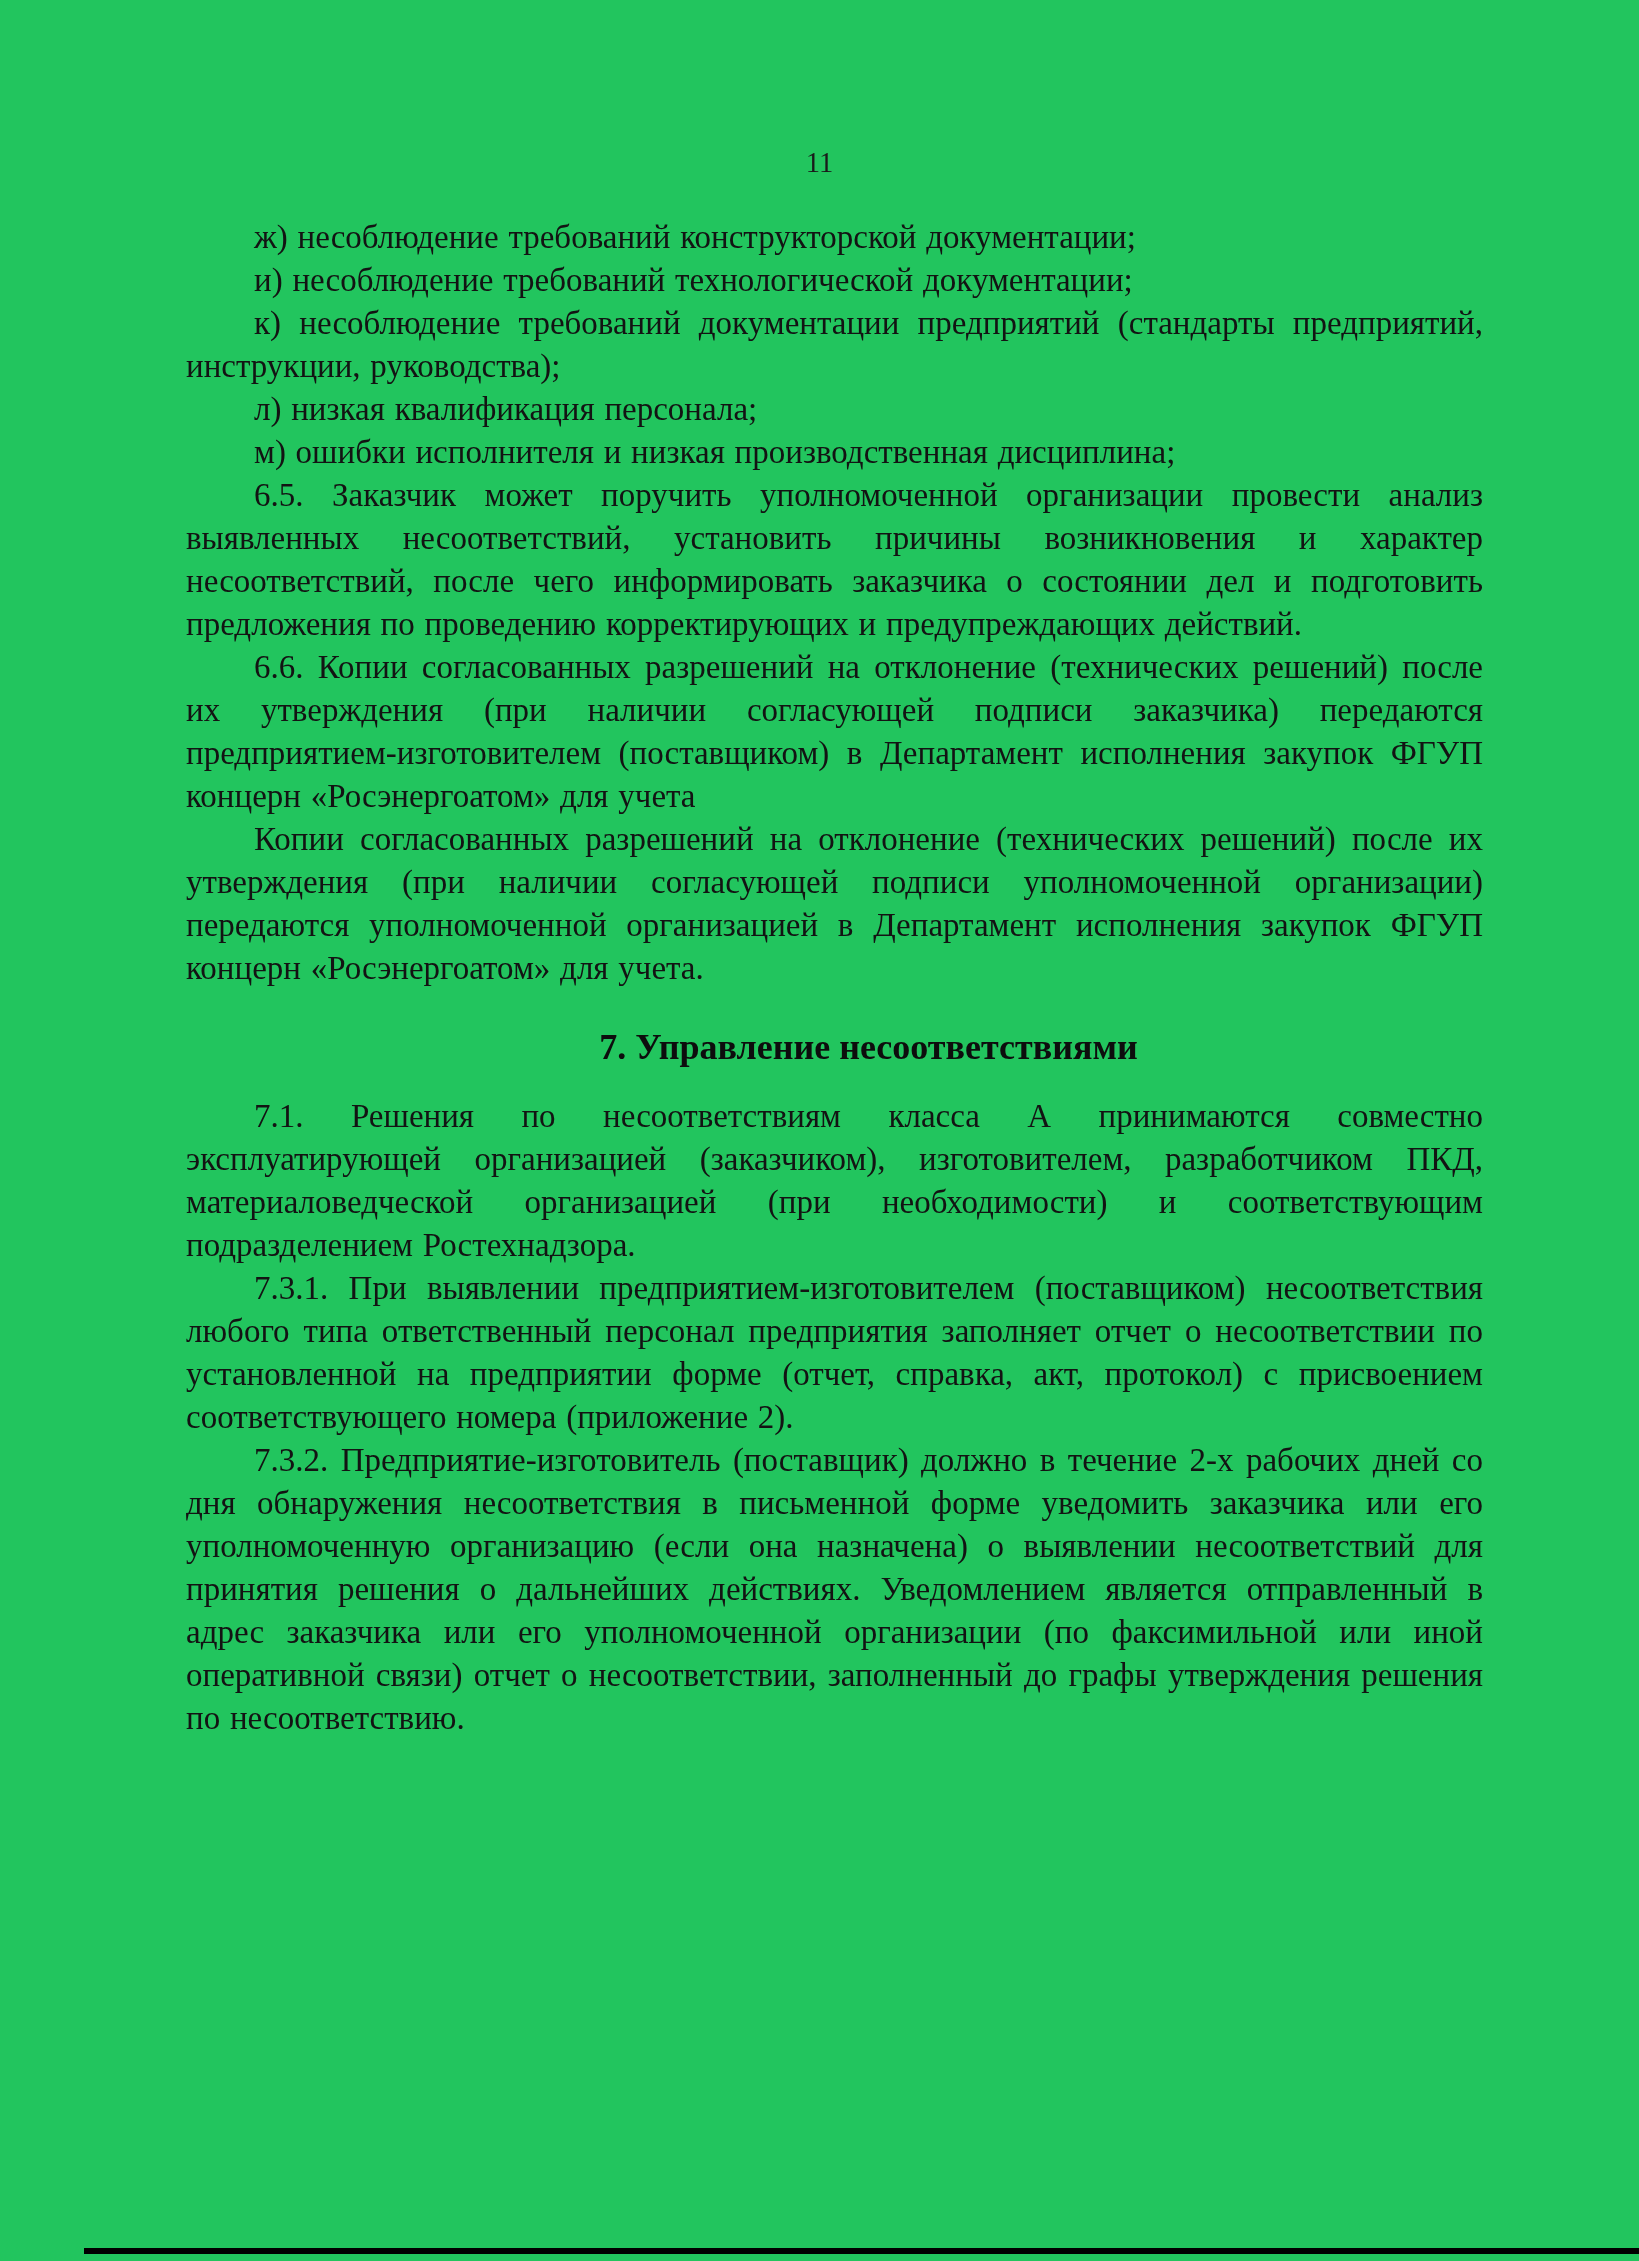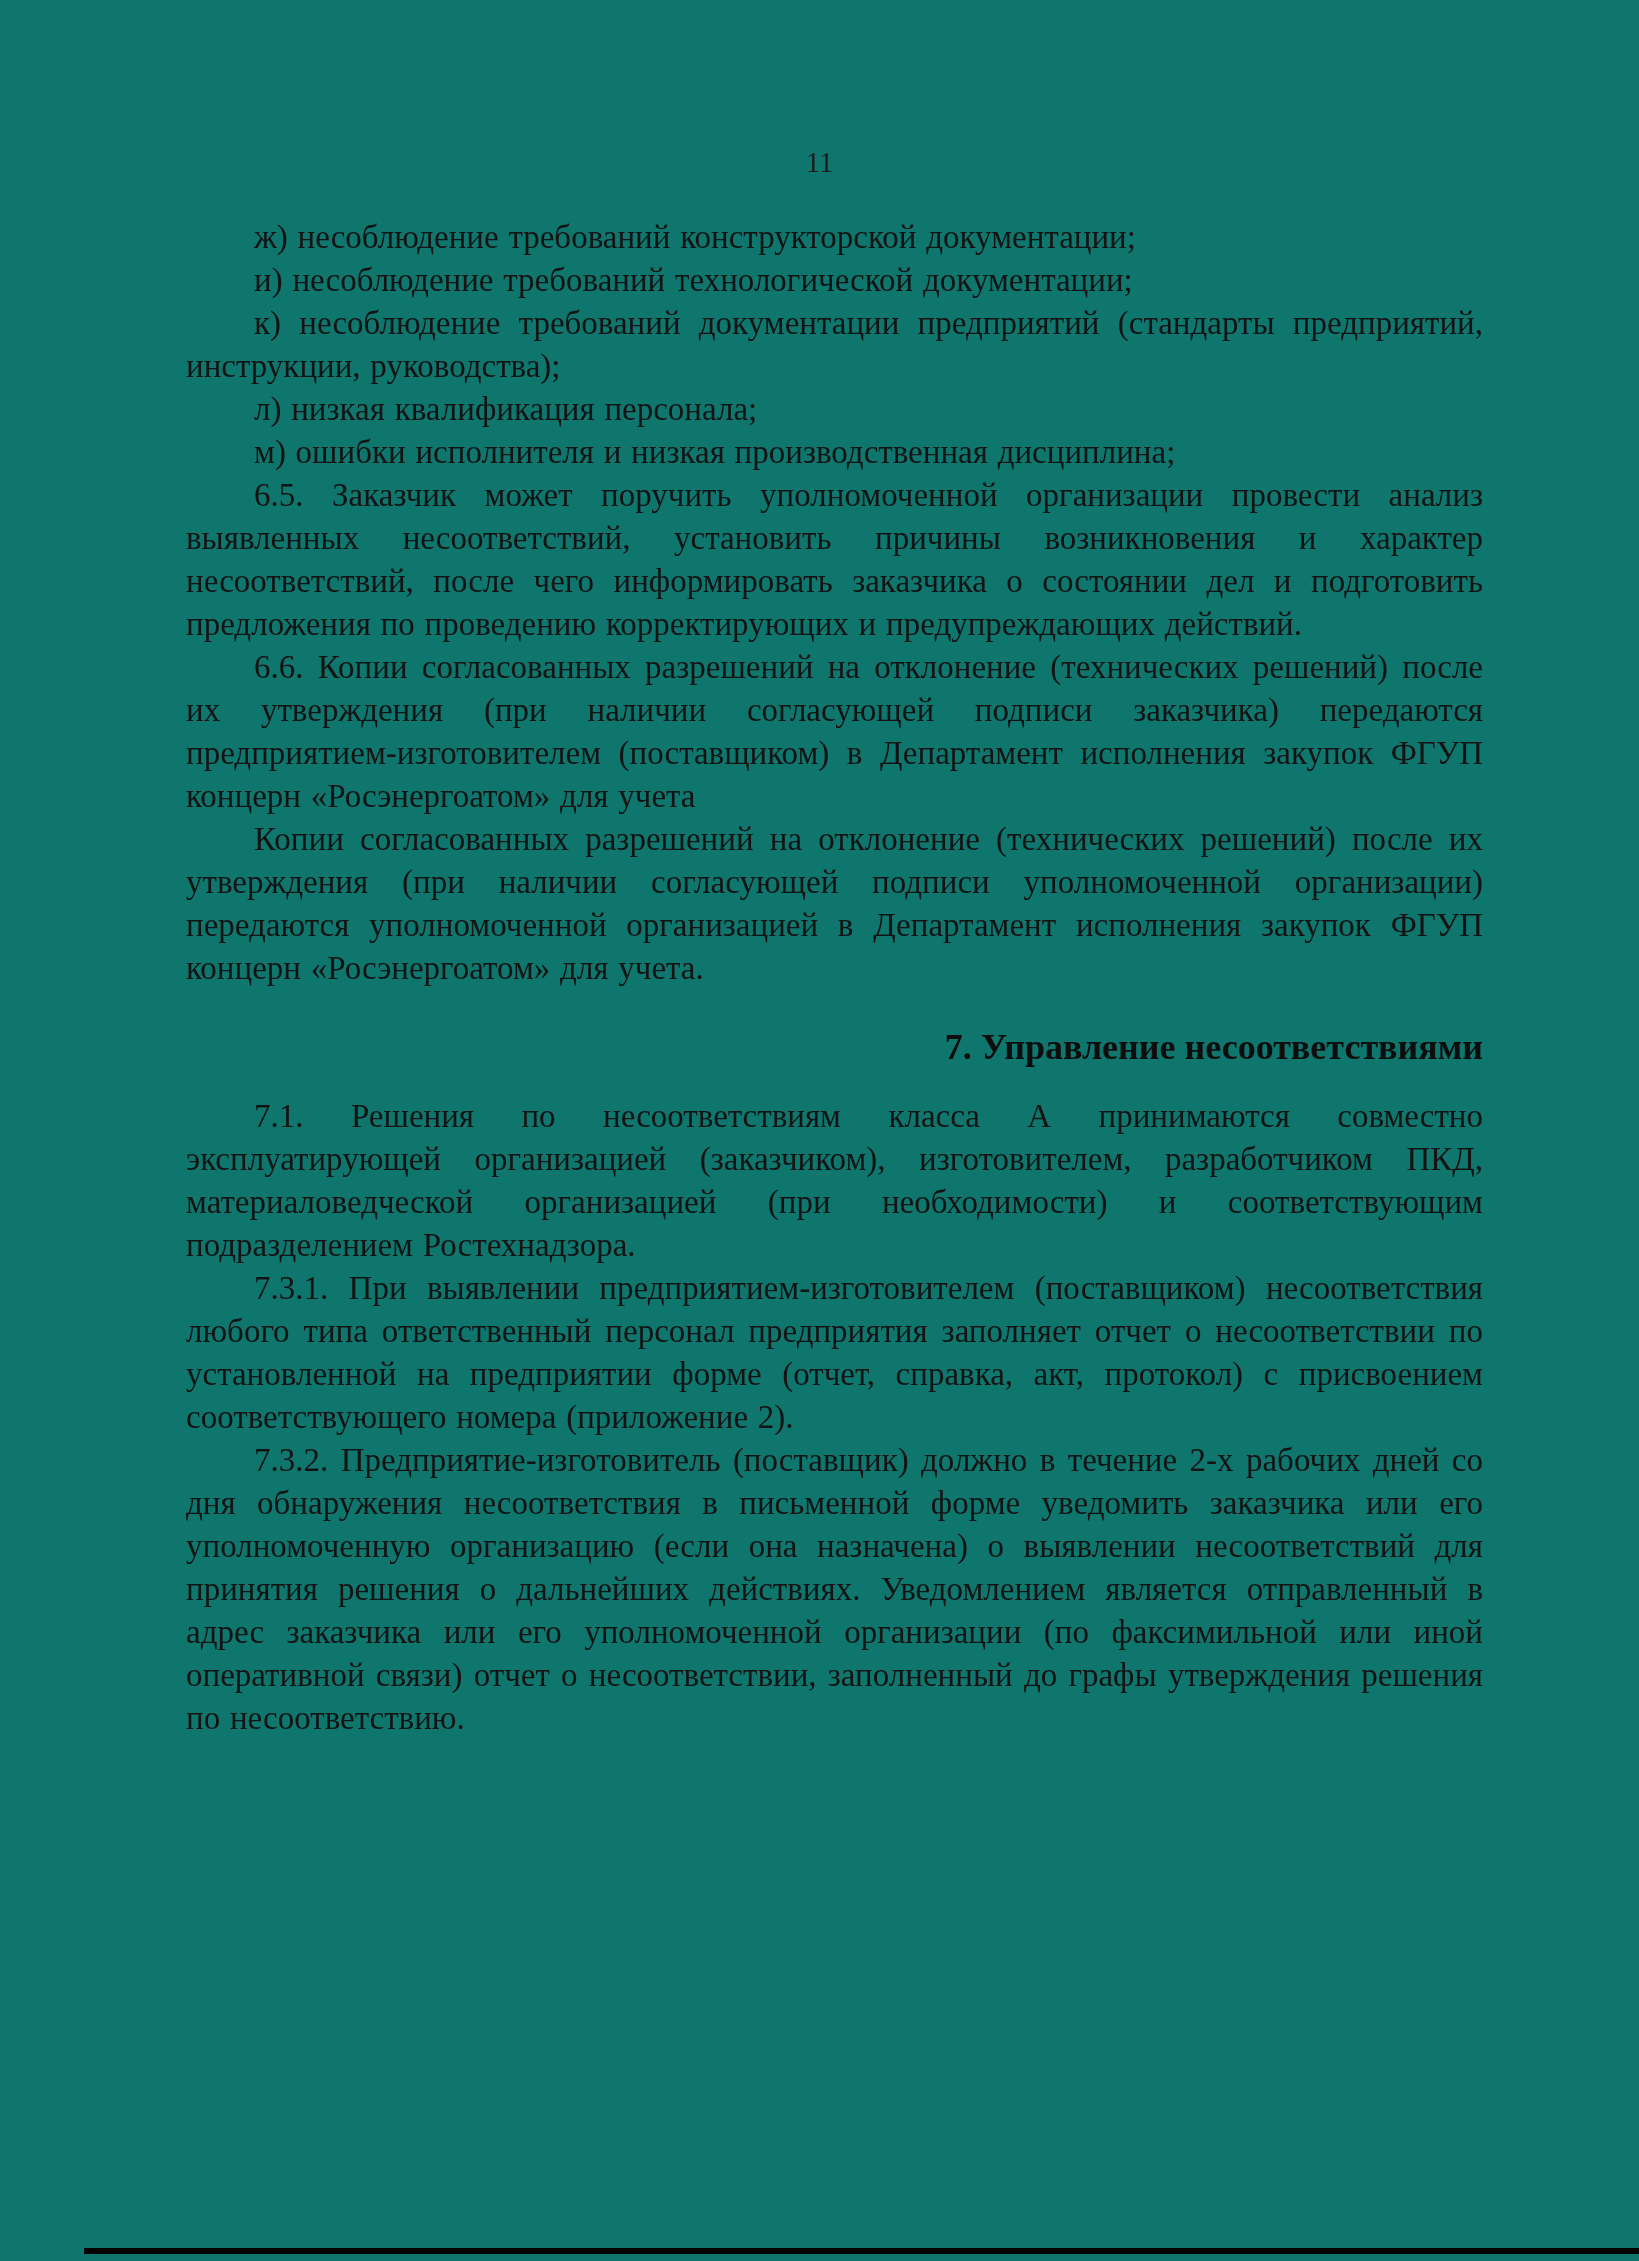--- a/index.html
+++ b/index.html
@@ -4,21 +4,21 @@
 <style>
   html, body {
     margin: 0;
     padding: 0;
     background: #e8e8e8;
   }
   .sheet {
     position: relative;
     width: 1639px;
     height: 2261px;
-    background: #0f766e;
+    background: #22c55e;
     color: #111111;
     font-family: "Liberation Serif", "DejaVu Serif", serif;
     overflow: hidden;
   }
   .page-number {
     position: absolute;
     top: 149px;
     left: 0;
     width: 100%;
     text-align: center;
@@ -40,21 +40,21 @@
     text-indent: 68px;
     word-spacing: 1.5px;
     color: #131313;
   }
   .content h2.section-heading {
     margin: 35px 0 25.5px 0;
     font-size: 36px;
     line-height: 44px;
     font-weight: bold;
     text-indent: 68px;
-    text-align: right;
+    text-align: center;
     color: #0d0d0d;
   }
   .scan-artifact-bottom {
     position: absolute;
     left: 84px;
     bottom: 7.5px;
     width: 1555px;
     height: 5.3px;
     background: #000000;
   }

